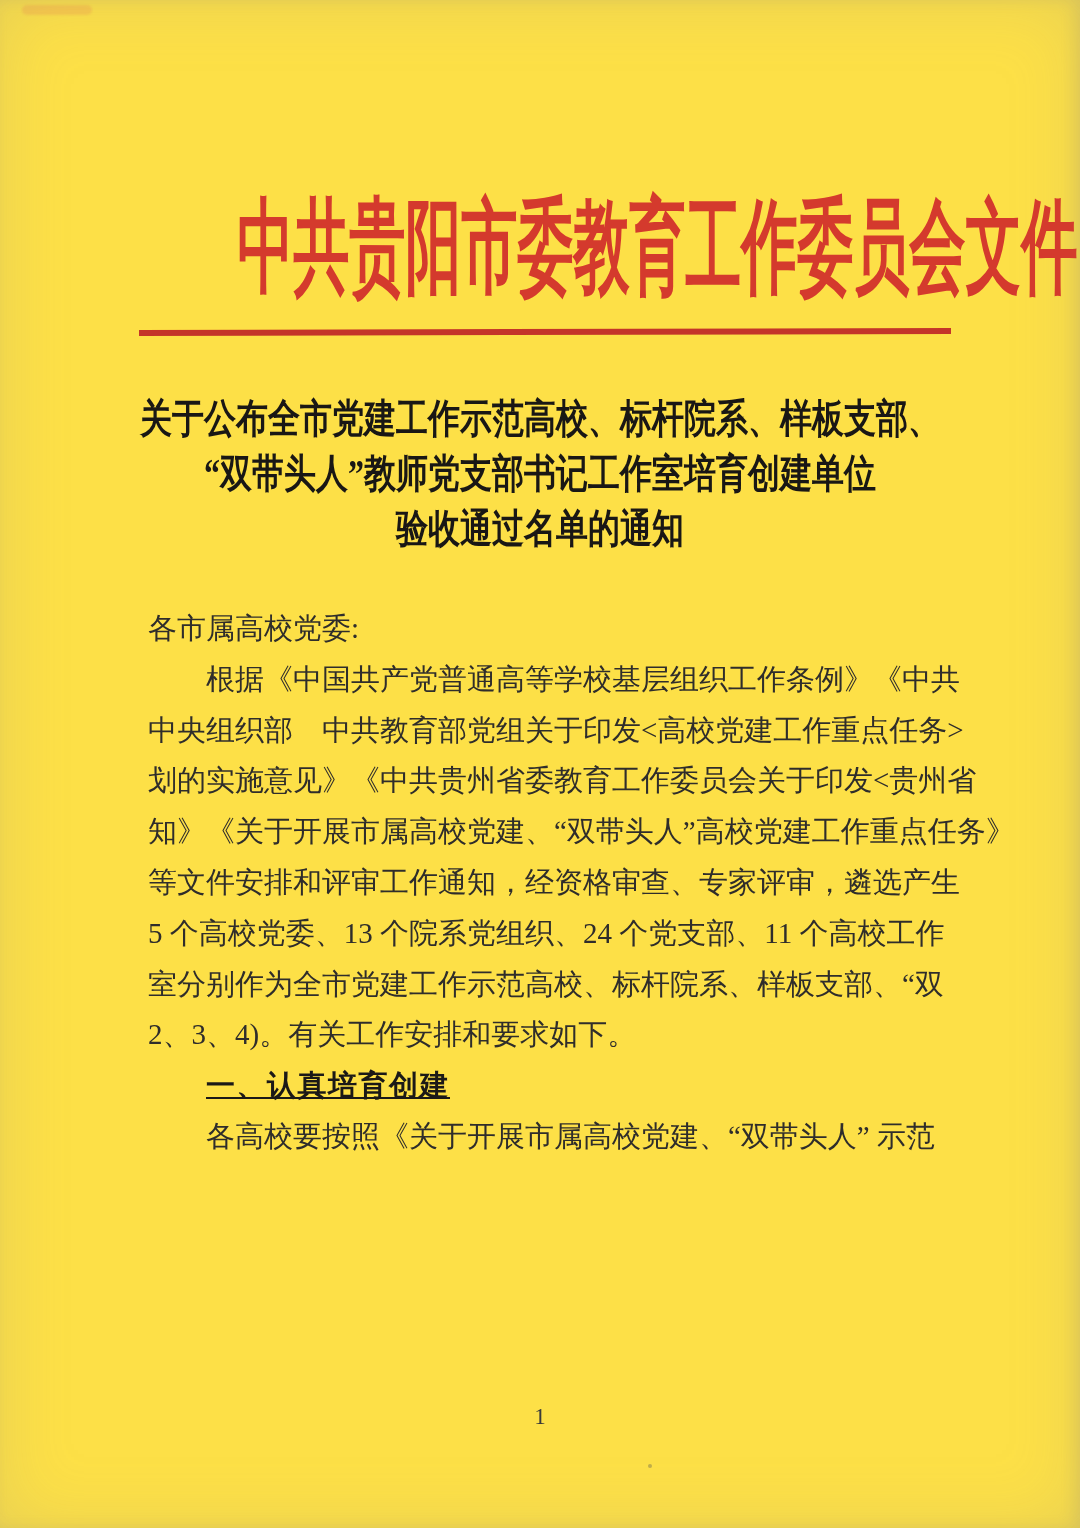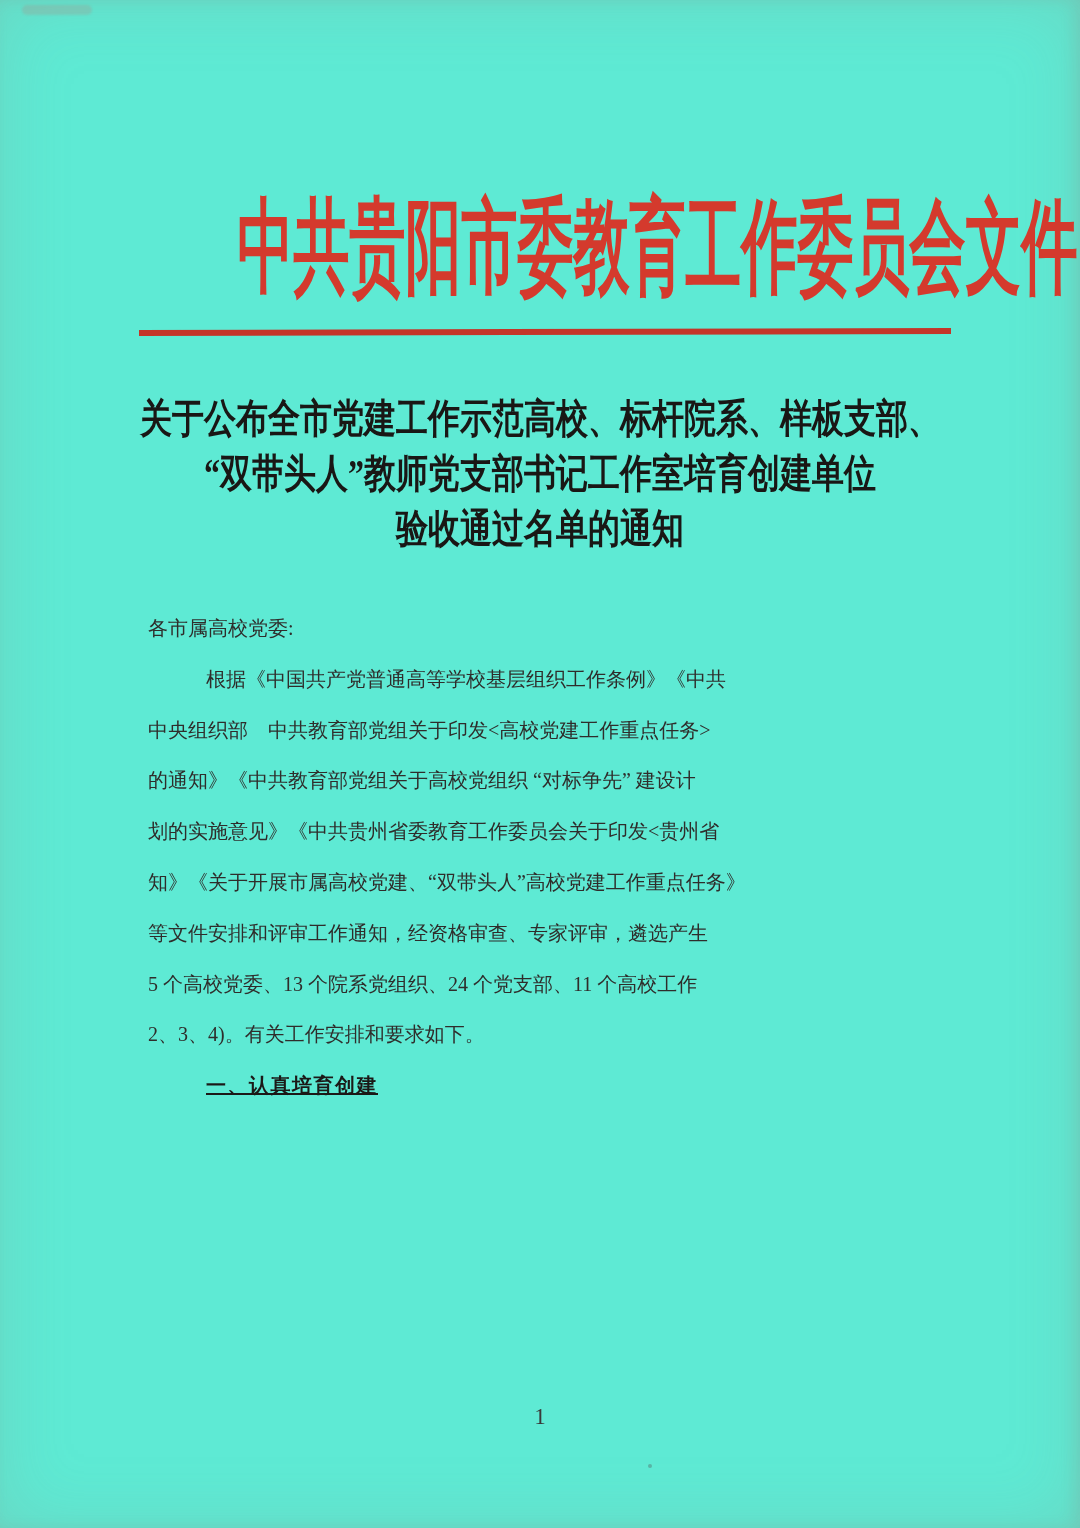--- a/index.html
+++ b/index.html
@@ -1,19 +1,19 @@
 <!DOCTYPE html>
 <html><head>
 <meta charset="utf-8">
 <style>
   html,body{margin:0;padding:0;background:#e8e7e4;}
   .page{
     position:relative;
     width:1080px;height:1528px;
-    background:#5eead4;
+    background:#fde047;
     overflow:hidden;
     font-family:"Liberation Serif","DejaVu Serif",serif;
     box-shadow:inset 0 0 70px rgba(150,145,132,.22), inset -6px 0 14px rgba(140,135,125,.18);
   }
   
   .red-header{
     position:absolute;top:193px;left:0;width:100%;
     text-align:center;white-space:nowrap;
     color:#d43a2d;font-weight:bold;
     font-size:100px;line-height:105px;
@@ -28,21 +28,21 @@
   .doc-title{
     position:absolute;top:391px;left:0;width:100%;
     text-align:center;color:#191715;
     font-size:40px;font-weight:bold;line-height:55px;
     transform:scaleX(.8);transform-origin:50% 0;
   }
   .doc-title .t-line{white-space:nowrap;}
   
   .body-block{
     position:absolute;top:603px;left:148px;width:806px;
-    font-size:20px;line-height:50.8px;color:#2f2d2b;
+    font-size:29px;line-height:50.8px;color:#2f2d2b;
   }
   .line{white-space:nowrap;}
   .indent{text-indent:58px;}
   .heading{
     font-family:"Liberation Sans","DejaVu Sans",sans-serif;
     font-weight:bold;color:#1b1917;letter-spacing:1.5px;text-decoration:underline;
   }
   .page-num{
     position:absolute;top:1404px;left:0;width:100%;
     text-align:center;font-size:23px;color:#3a3a3a;
@@ -71,26 +71,27 @@
   <div class="doc-title">
     <div class="t-line">关于公布全市党建工作示范高校、标杆院系、样板支部、</div>
     <div class="t-line">“双带头人”教师党支部书记工作室培育创建单位</div>
     <div class="t-line">验收通过名单的通知</div>
   </div>
 
   <div class="body-block">
     <div class="line">各市属高校党委:</div>
     <div class="line indent">根据《中国共产党普通高等学校基层组织工作条例》《中共</div>
     <div class="line">中央组织部　中共教育部党组关于印发&lt;高校党建工作重点任务&gt;</div>
-    <div class="line">的通知》《中共教育部党组关于高校党组织 “对标争先” 建设计</div>
     <div class="line">划的实施意见》《中共贵州省委教育工作委员会关于印发&lt;贵州省</div>
     <div class="line">知》《关于开展市属高校党建、“双带头人”高校党建工作重点任务》</div>
     <div class="line">等文件安排和评审工作通知，经资格审查、专家评审，遴选产生</div>
     <div class="line">5 个高校党委、13 个院系党组织、24 个党支部、11 个高校工作</div>
+    <div class="line">室分别作为全市党建工作示范高校、标杆院系、样板支部、“双</div>
     <div class="line">2、3、4)。有关工作安排和要求如下。</div>
     <div class="line indent heading">一、认真培育创建</div>
+    <div class="line indent">各高校要按照《关于开展市属高校党建、“双带头人” 示范</div>
   </div>
 
   <div class="page-num">1</div>
 
   <div class="smudge-b"></div>
 
 </div>
 
 </body></html>

